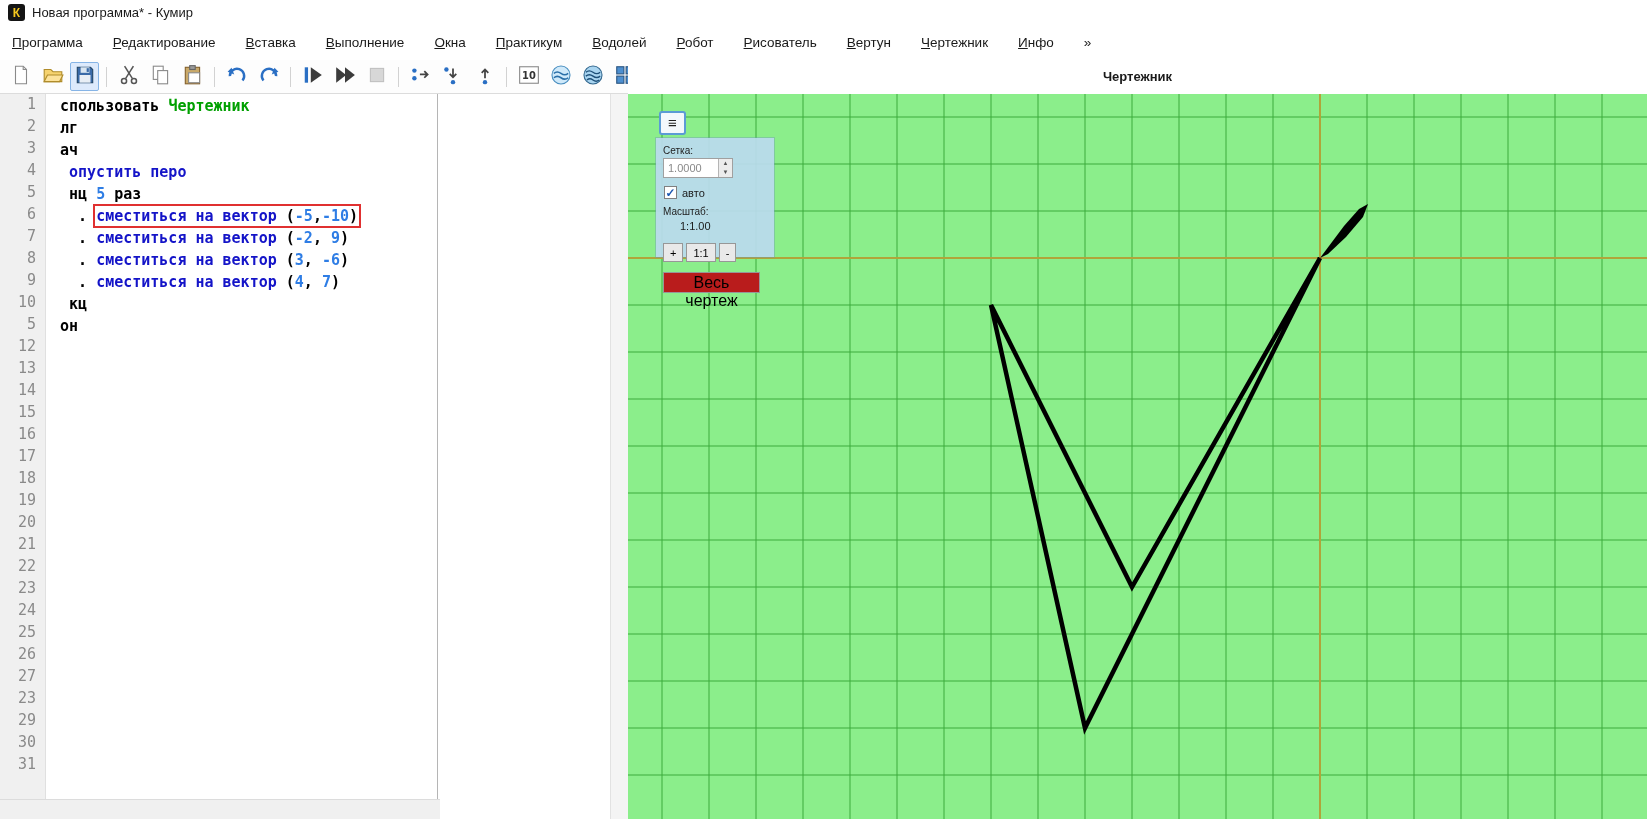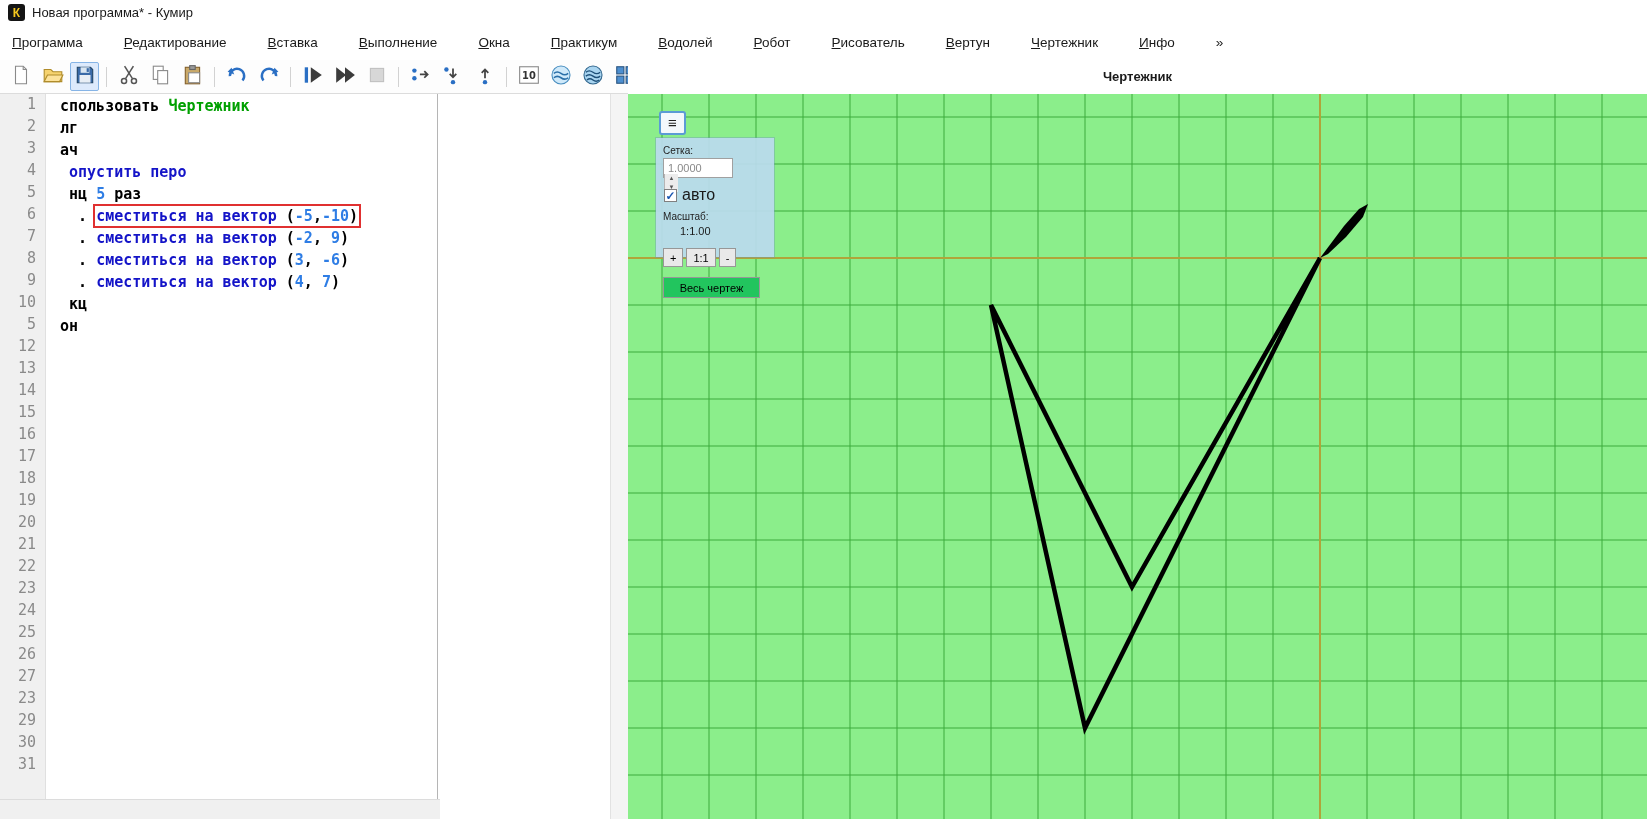--- a/index.html
+++ b/index.html
@@ -8,21 +8,21 @@
 
   
   .titlebar{position:absolute;left:0;top:0;right:0;height:25px;display:flex;align-items:center;
             gap:7px;padding-left:8px;background:#fff;border-bottom:1px solid #ededed;}
   .app-icon{width:17px;height:17px;background:#141414;color:#f5c81e;font-weight:bold;font-size:12px;
             display:flex;align-items:center;justify-content:center;border-radius:3px;flex:0 0 auto;}
   .title-text{font-size:13px;}
 
   
   .menubar{position:absolute;left:0;top:25px;right:0;height:35px;display:flex;align-items:center;
-           gap:41px;padding-left:12px;background:#fff;border-bottom:1px solid #ececec;font-size:13.5px;}
+           gap:30px;padding-left:12px;background:#fff;border-bottom:1px solid #ececec;font-size:13.5px;}
   .menu-item{cursor:default;}
   .menu-item::first-letter{text-decoration:underline;}
 
   
   .toolbar{position:absolute;left:0;top:60px;width:628px;height:34px;display:flex;align-items:center;
            padding:0 6px;gap:3px;background:#fdfdfd;border-bottom:1px solid #dcdcdc;box-sizing:border-box;}
   .tb-btn{width:27px;height:27px;display:flex;align-items:center;justify-content:center;
           border:1px solid transparent;border-radius:2px;flex:0 0 auto;}
   .tb-btn.selected{background:#ddeafc;border-color:#86b4e6;}
   .tb-btn.disabled{opacity:.55;}
@@ -55,34 +55,34 @@
   
   .drawer{position:absolute;left:628px;top:94px;right:0;bottom:0;}
   #canvas{position:absolute;left:0;top:0;width:100%;height:100%;display:block;}
   .hamburger{position:absolute;left:31px;top:17px;width:27px;height:24px;background:#f3f8fc;
              border:2px solid #5b9bd5;border-radius:3px;padding:0;font-size:15px;line-height:18px;
              text-align:center;color:#222;cursor:default;}
   .tools-panel{position:absolute;left:28px;top:44px;width:118px;height:119px;
                background:rgba(186,218,238,0.93);box-shadow:0 0 0 1px rgba(110,150,185,.4);
                font-family:"Liberation Sans",sans-serif;}
   .tp-label{font-size:10px;color:#222;margin:7px 0 2px 7px;}
-  .spin{margin-left:7px;width:68px;height:18px;background:#fff;border:1px solid #a0a0a0;display:flex;box-sizing:content-box;flex-direction:column;}
+  .spin{margin-left:7px;width:68px;height:18px;background:#fff;border:1px solid #a0a0a0;display:flex;box-sizing:content-box;}
   .spin-val{flex:1;font-size:11px;color:#8a8a8a;padding:3px 0 0 4px;}
   .spin-btns{width:13px;border-left:1px solid #b5b5b5;display:flex;flex-direction:column;background:#ececec;
              font-size:6px;line-height:9px;text-align:center;color:#555;}
   .chk-row{display:flex;align-items:center;gap:5px;margin:8px 0 0 8px;}
   .chk{width:13px;height:13px;background:#fff;border:1px solid #808080;font-size:12px;line-height:12px;
        text-align:center;color:#1a56b0;font-weight:bold;box-sizing:border-box;}
-  .chk-label{font-size:16px;}
+  .chk-label{font-size:11px;}
   .scale-val{font-size:11px;margin:3px 0 0 24px;}
   .zoom-row{display:flex;gap:3px;margin:11px 0 0 7px;}
   .zbtn{height:19px;background:#e9e9e9;border:1px solid #979797;font-size:11px;padding:0 6px;
         font-family:inherit;cursor:default;}
-  .fit-btn{display:block;margin:10px 0 0 7px;width:97px;height:21px;background:#22c55e;
-           border:1px solid #979797;font-size:11px;font-family:inherit;cursor:default;}
+  .fit-btn{display:block;margin:10px 0 0 7px;width:97px;height:21px;background:#b91c1c;
+           border:1px solid #979797;font-size:16px;font-family:inherit;cursor:default;}
 </style>
 </head>
 <body>
 
 <div class="app">
 
   <div class="titlebar">
     <div class="app-icon">К</div>
     <span class="title-text">Новая программа* - Кумир</span>
   </div>

